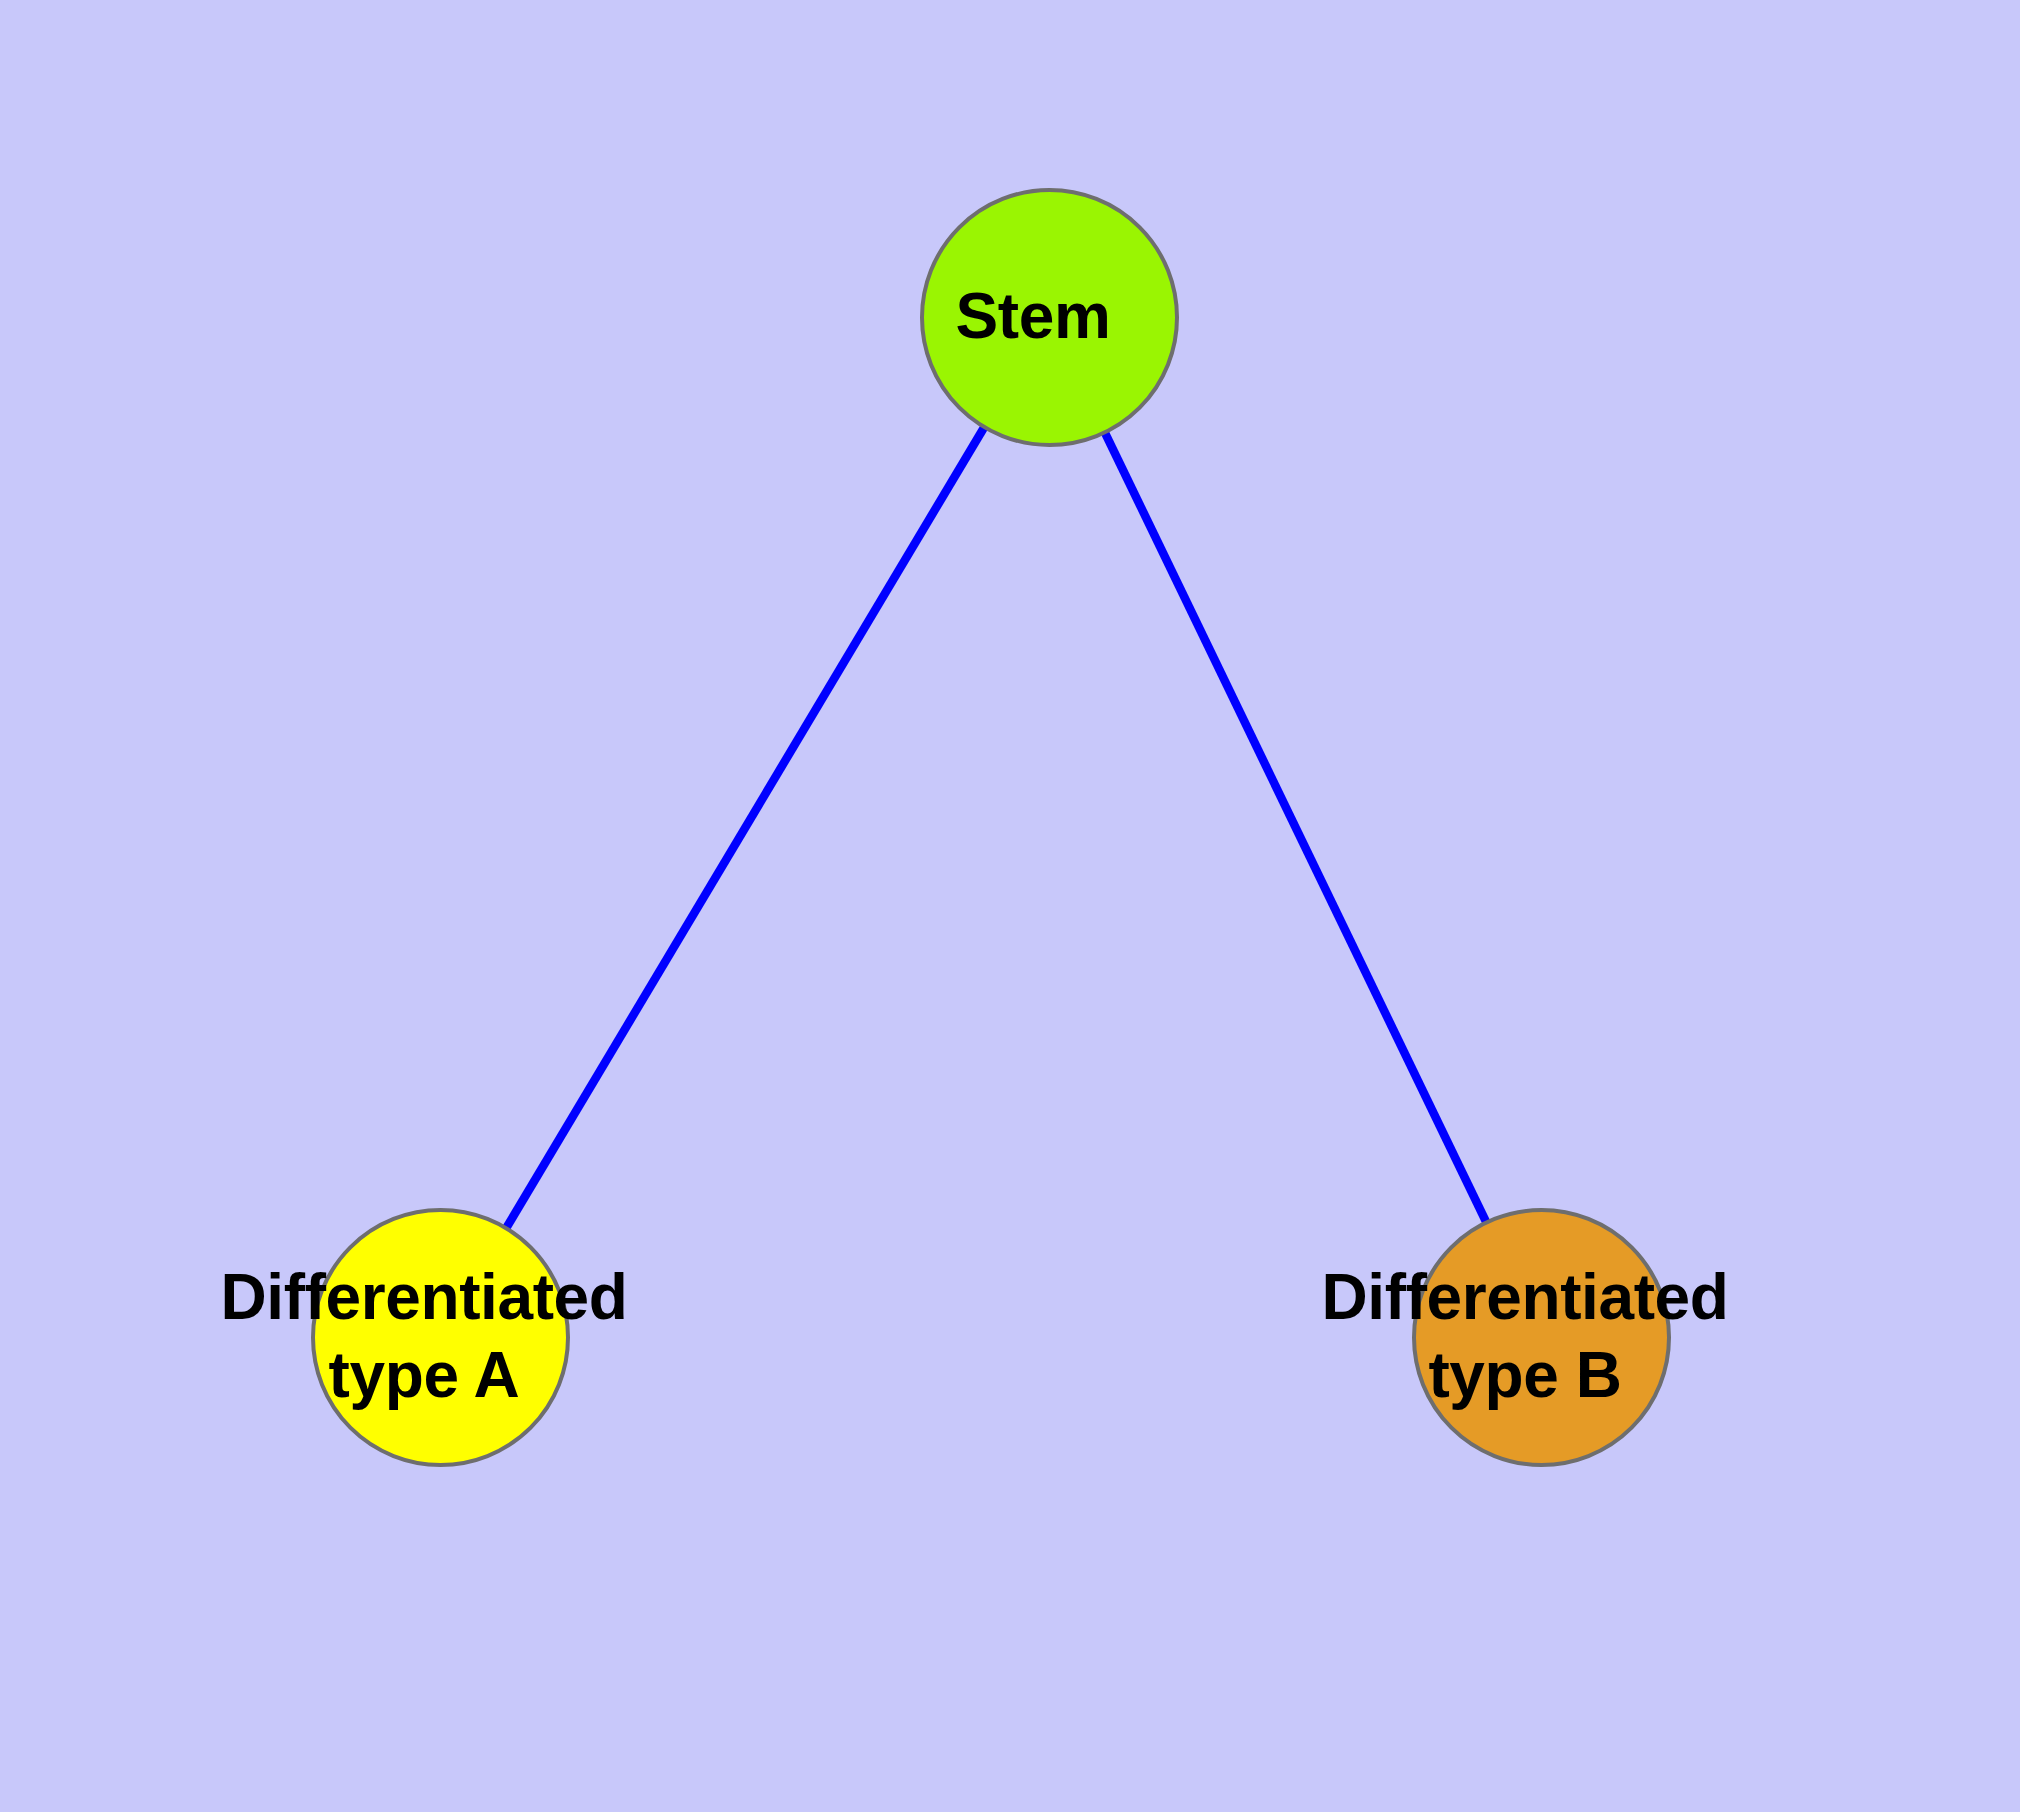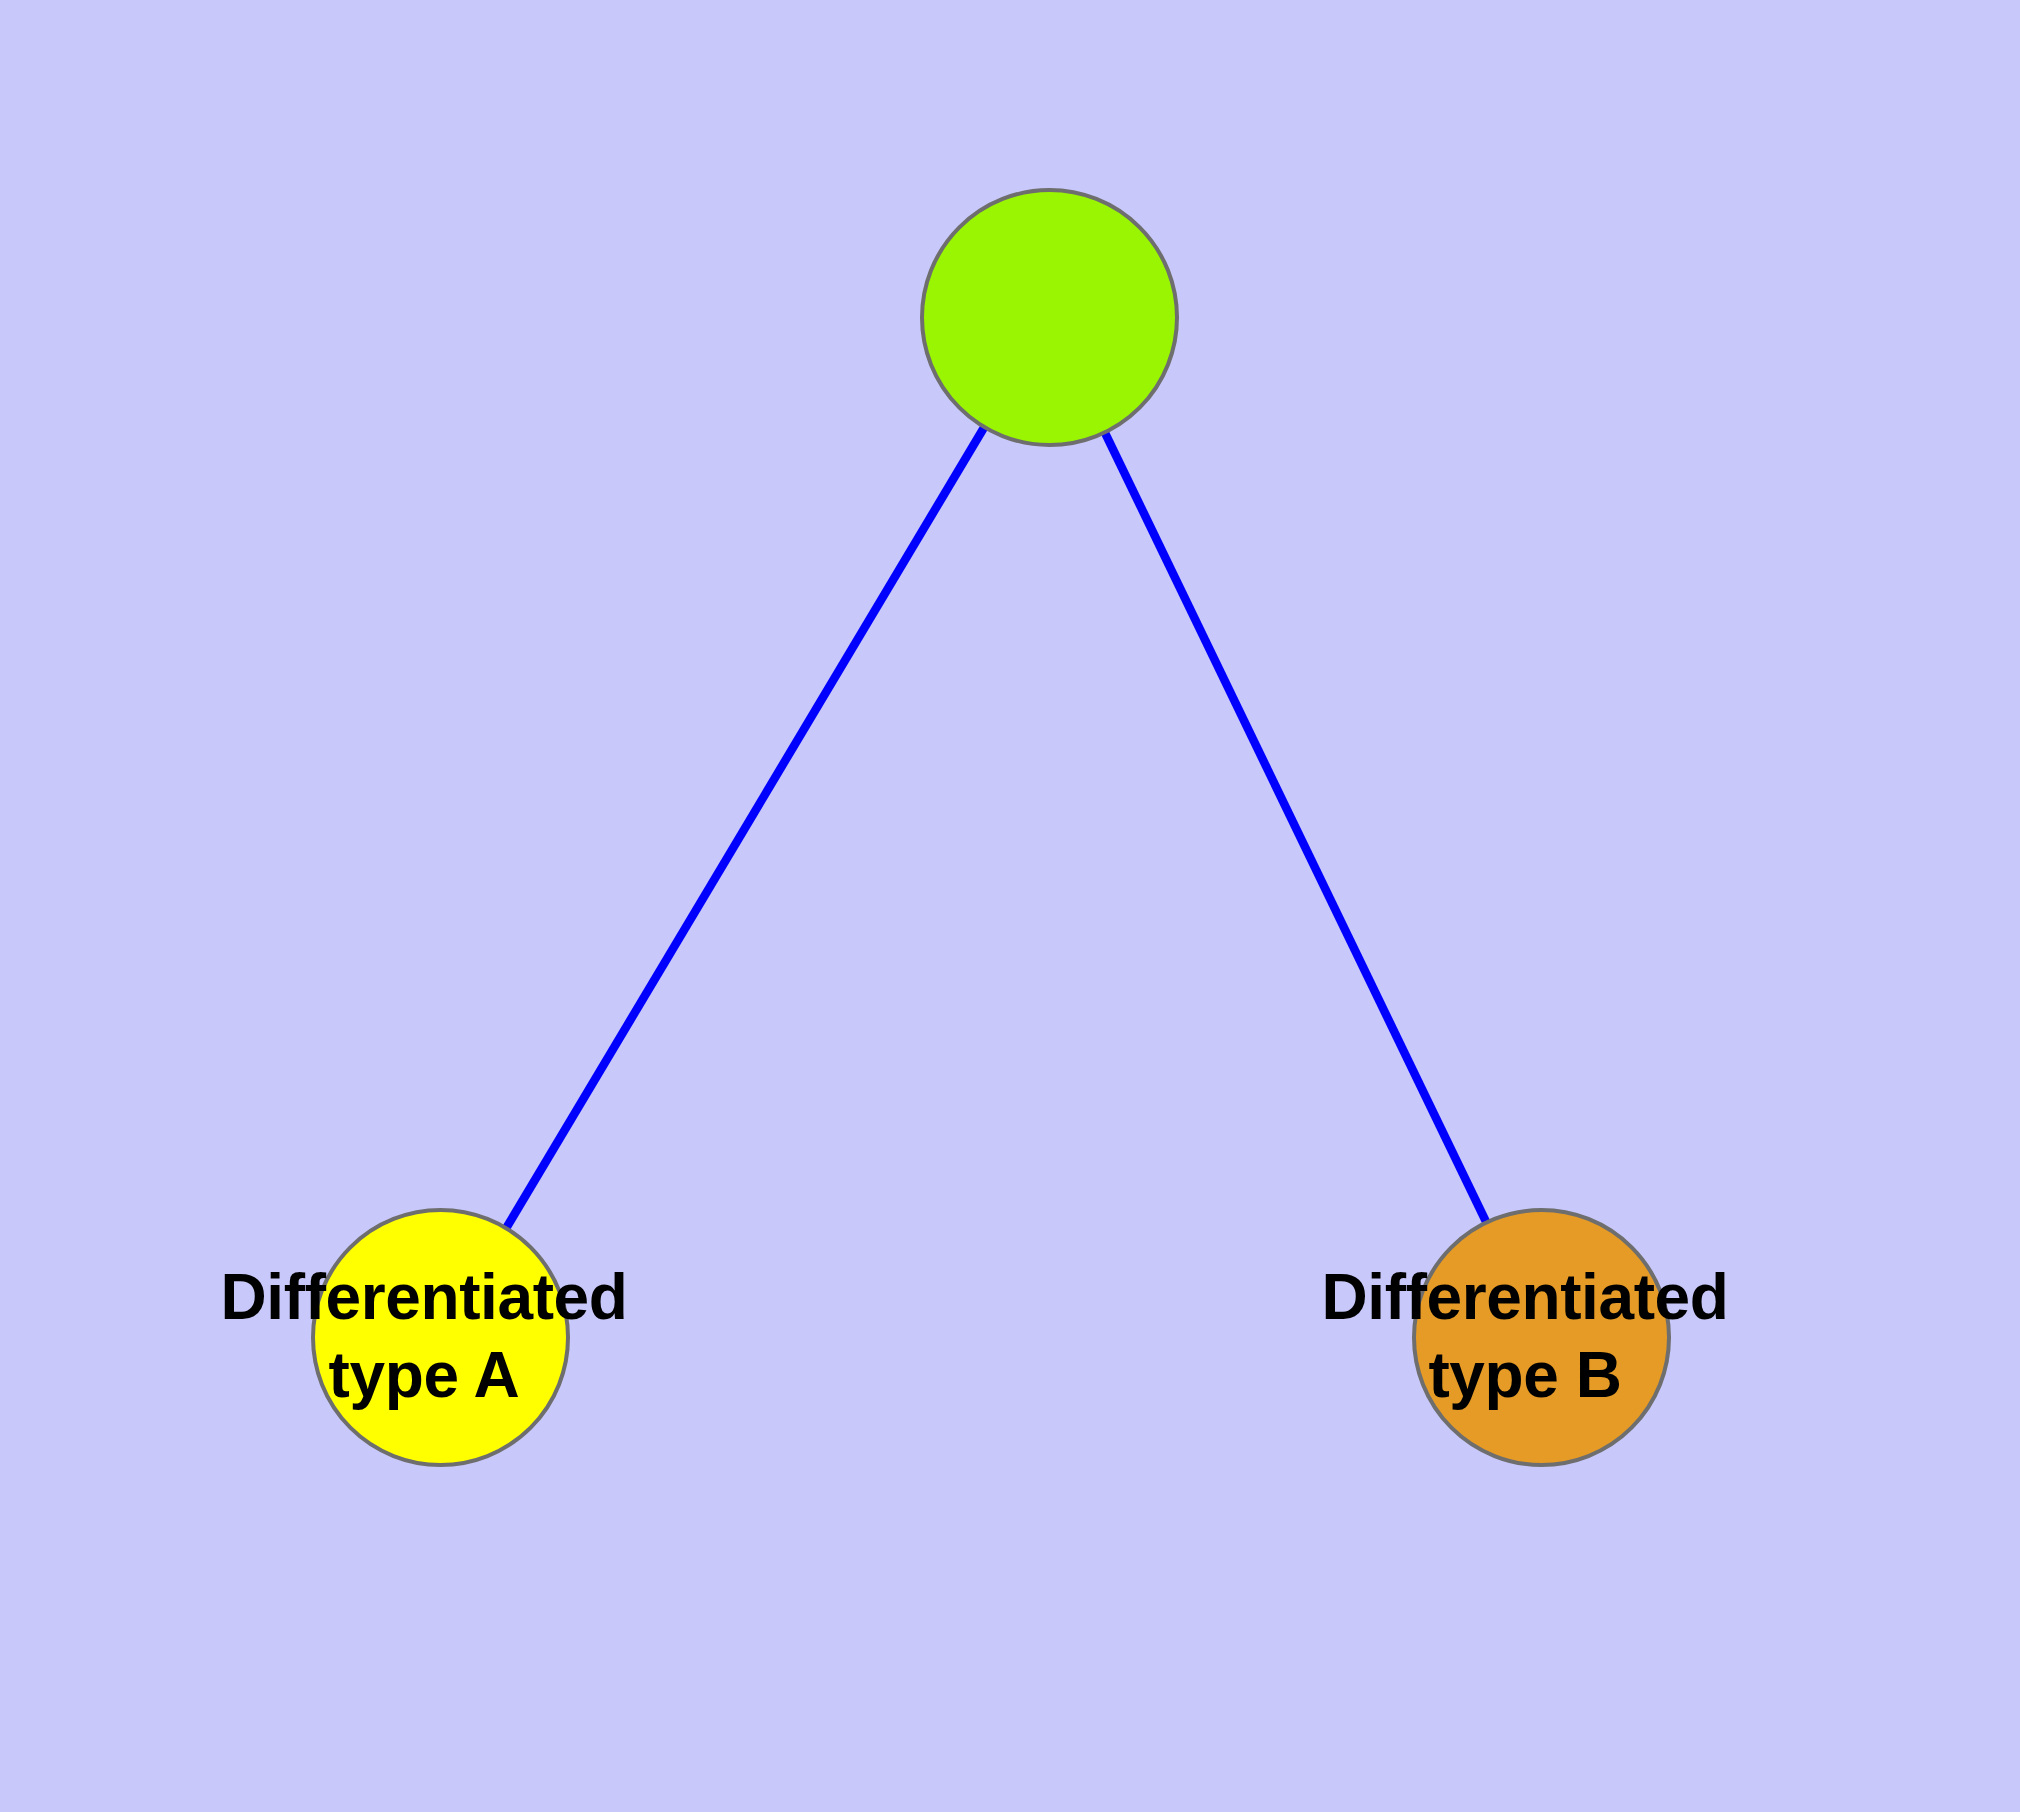--- a/index.html
+++ b/index.html
@@ -50,19 +50,20 @@
 
   <svg id="edge-layer" viewBox="0 0 2384 2138">
     <line class="graph-edge" x1="1161.1250066754544" y1="503.80308770115363" x2="596.8749933245456" y2="1449.1969122988464" stroke="#0000ff" stroke-width="10"></line>
     <line class="graph-edge" x1="1303.2343384913502" y1="510.07213288312266" x2="1753.7656615086498" y2="1442.9278671168772" stroke="#0000ff" stroke-width="10"></line>
   </svg>
 
   <div class="node" style="left: 920px; top: 188px; width: 259px; height: 259px; background: rgb(154, 245, 2); border-color: rgb(110, 110, 110); border-width: 4.2px;"></div>
   <div class="node" style="left: 311px; top: 1208px; width: 259px; height: 259px; background: rgb(255, 255, 0); border-color: rgb(110, 110, 110); border-width: 4.2px;"></div>
   <div class="node" style="left: 1412px; top: 1208px; width: 259px; height: 259px; background: rgb(229, 155, 38); border-color: rgb(110, 110, 110); border-width: 4.2px;"></div>
 
+  <div class="node-label" style="width: 848px; left: 609px; top: 277px; color: rgb(0, 0, 0);">Stem</div>
   <div class="node-label" style="width: 848px; left: 0px; top: 1258px; color: rgb(0, 0, 0);">Differentiated
 type A</div>
   <div class="node-label" style="width: 848px; left: 1101px; top: 1258px; color: rgb(0, 0, 0);">Differentiated
 type B</div>
 
 </div>
 
 
 </body></html>

